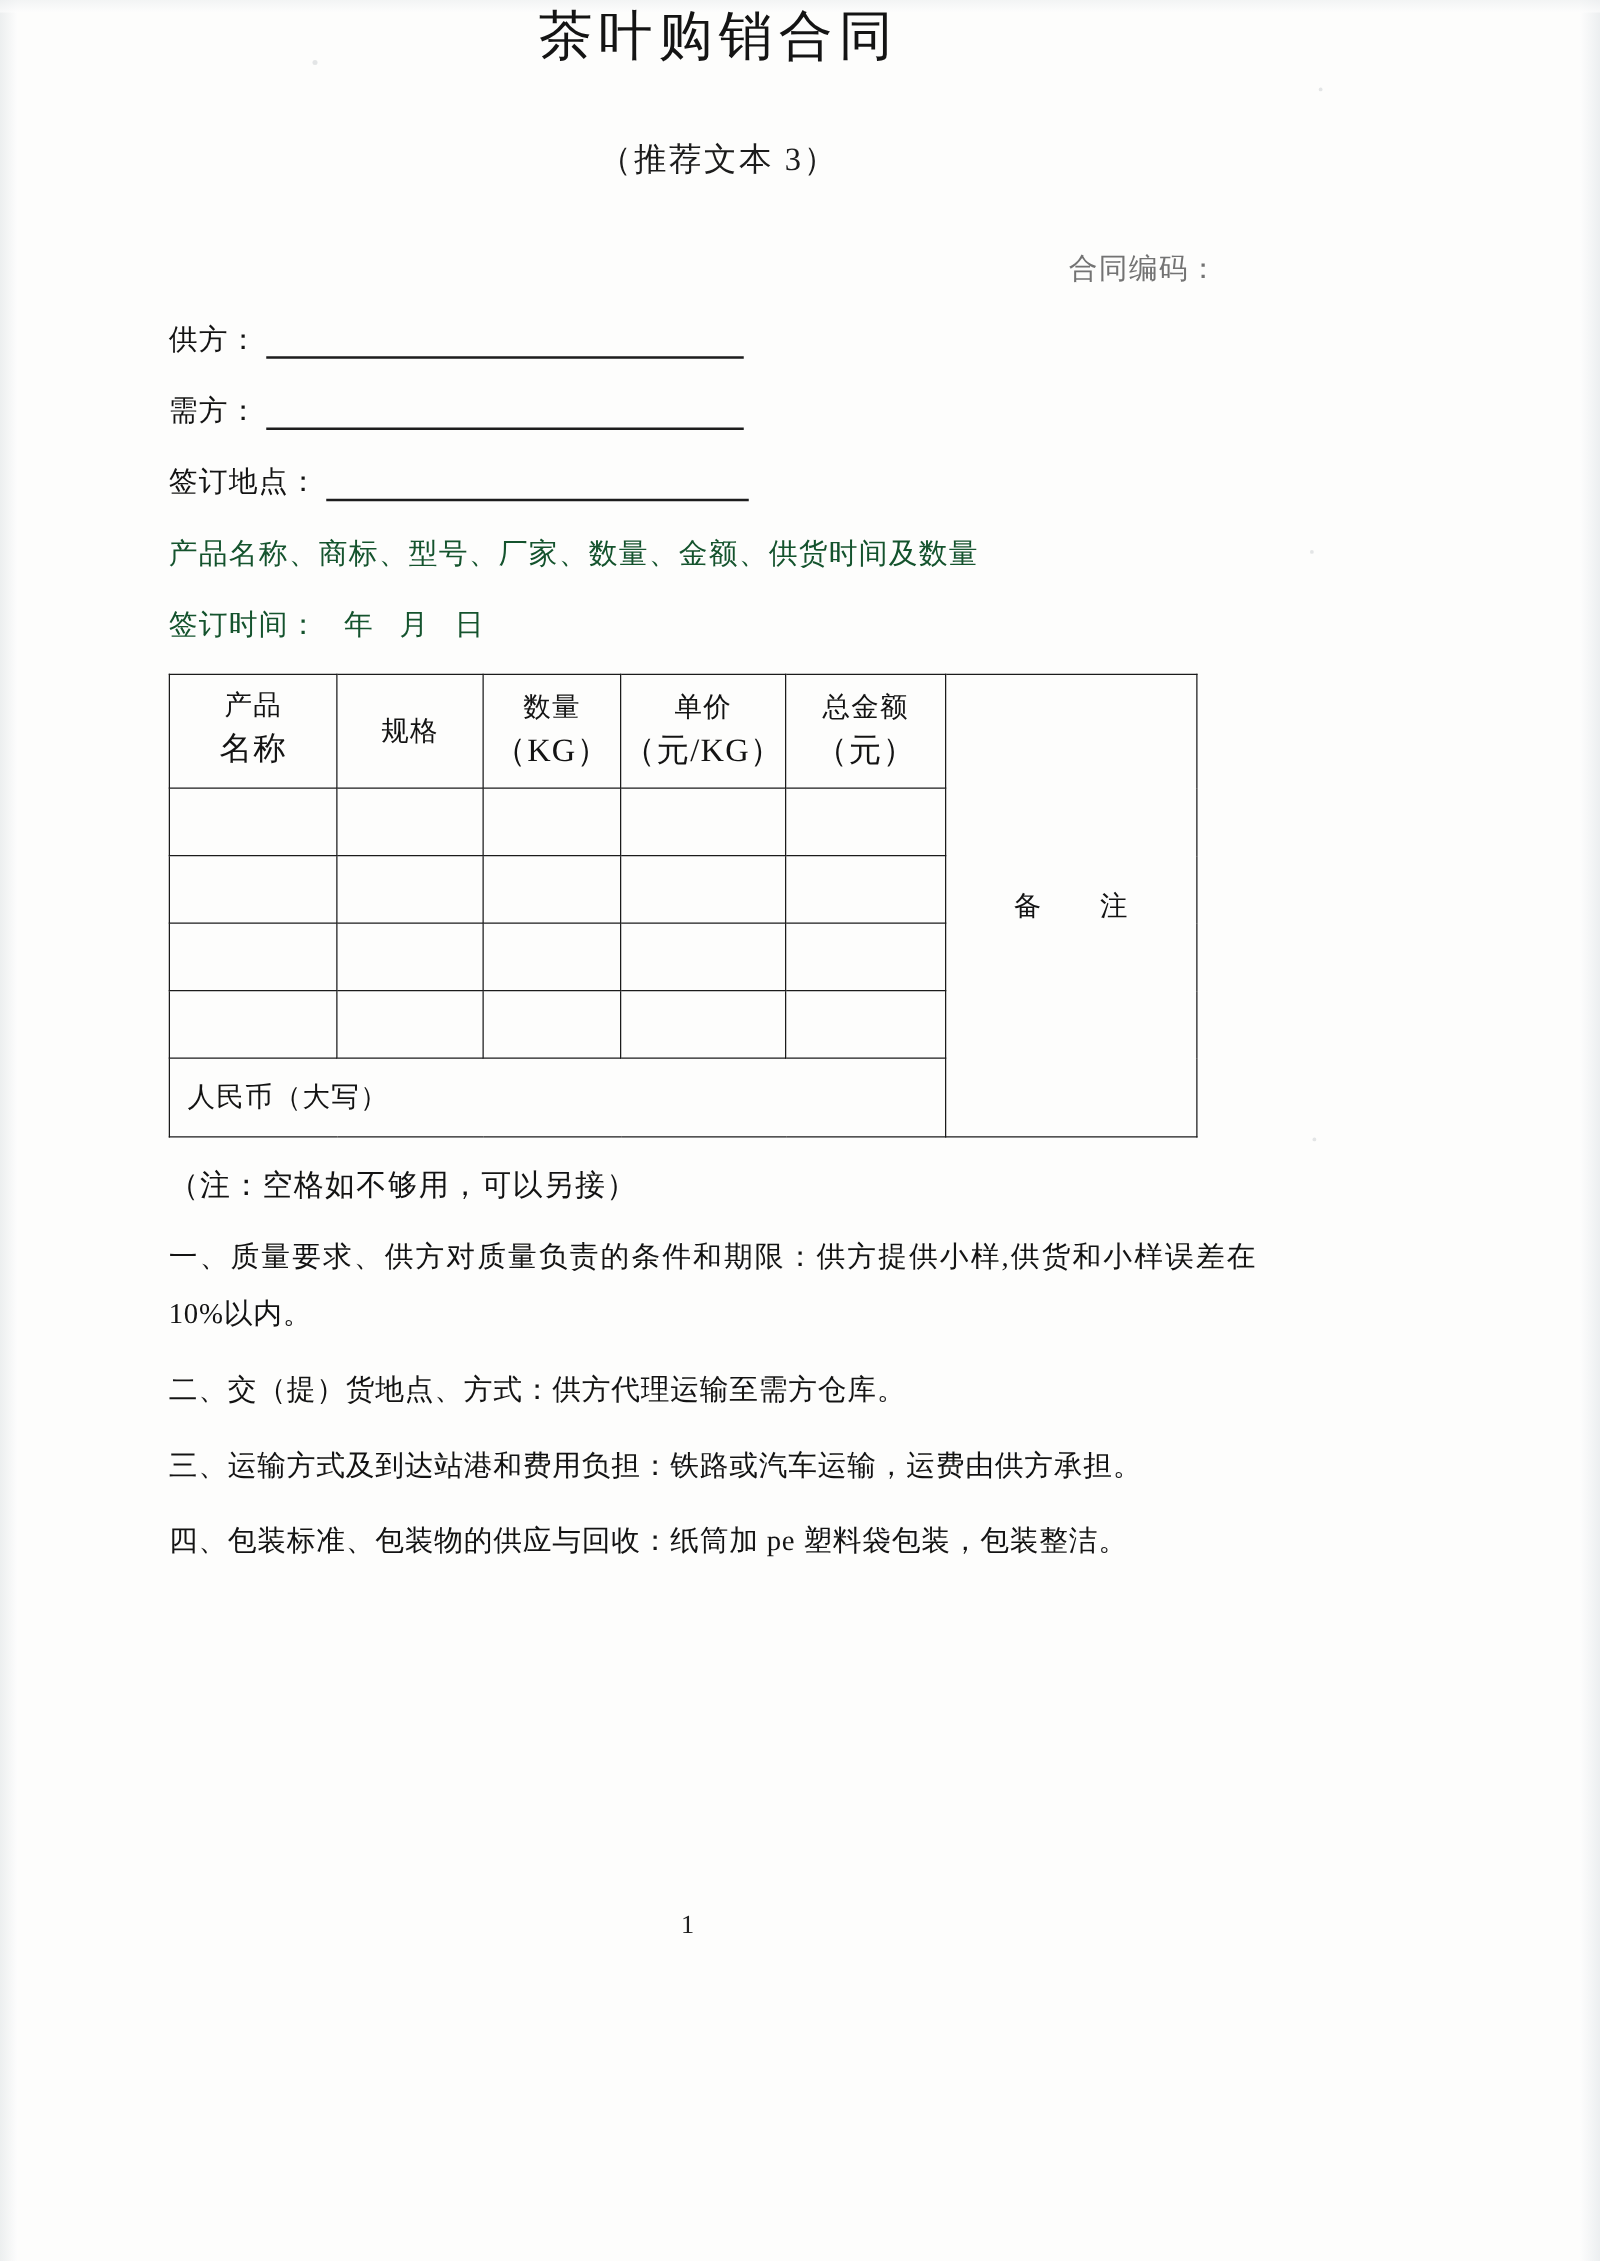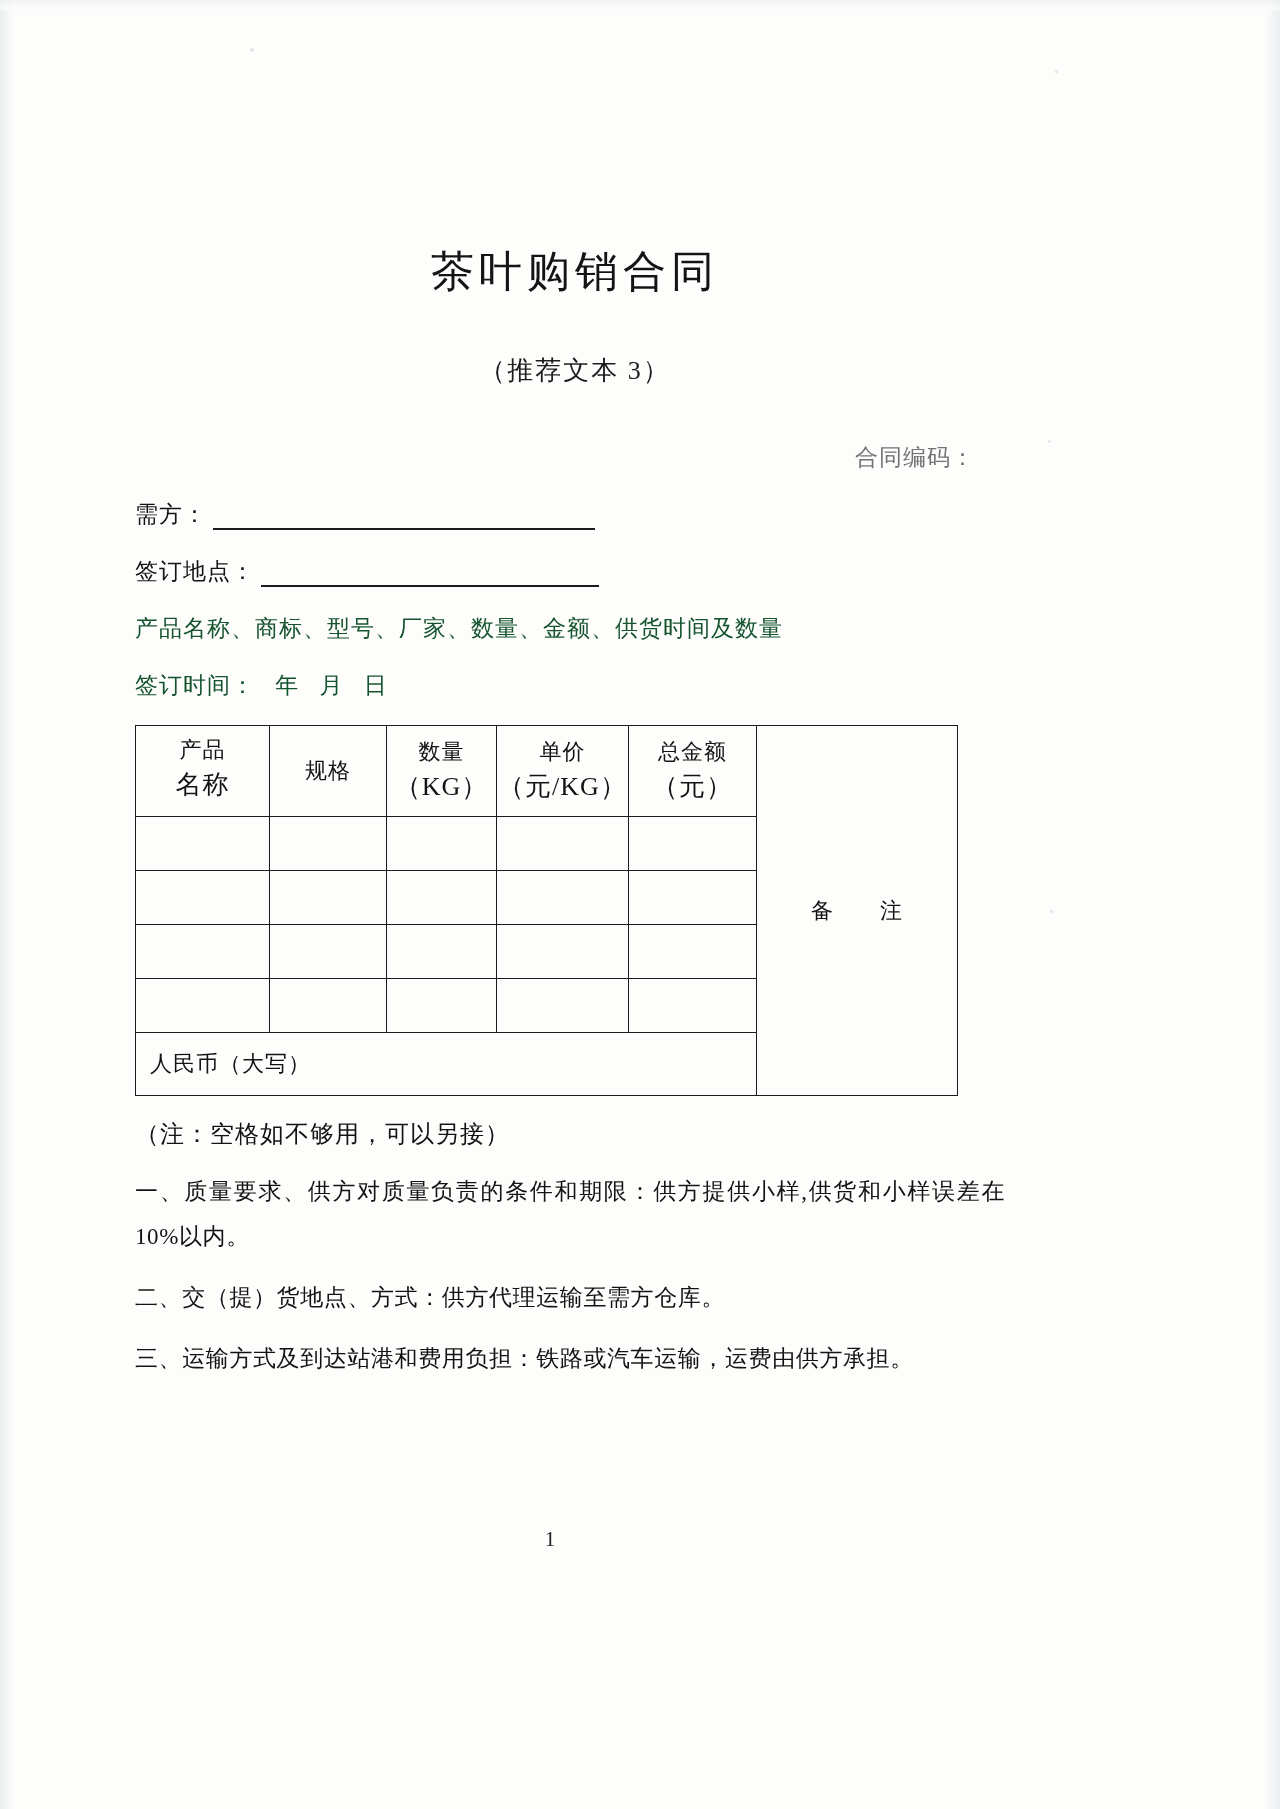--- a/index.html
+++ b/index.html
@@ -55,21 +55,20 @@
     left: 135px;
     top: 0;
     width: 880px;
   }
 
   .doc-title {
     text-align: center;
     font-size: 43px;
     letter-spacing: 5px;
     margin: 0;
-    padding-top: 243px;
     font-weight: normal;
     font-family: Liberation Serif, serif;
     color: #141414;
     width: 840px;
     margin-left: 20px;
   }
 
   .doc-subtitle {
     text-align: center;
     font-size: 26px;
@@ -216,20 +215,24 @@
   <div class="speckle" style="left:1050px; top:910px; width:3px; height:3px;"></div>
 
   <div class="doc-body">
 
     <h1 class="doc-title">茶叶购销合同</h1>
 
     <div class="doc-subtitle">（推荐文本 3）</div>
 
     <div class="contract-code">合同编码：</div>
 
+    <div class="field-row">
+      <span class="field-label">供方：</span>
+      <span class="field-rule rule-w-supplier"></span>
+    </div>
 
     <div class="field-row">
       <span class="field-label">需方：</span>
       <span class="field-rule rule-w-buyer"></span>
     </div>
 
     <div class="field-row">
       <span class="field-label">签订地点：</span>
       <span class="field-rule rule-w-place"></span>
     </div>
@@ -298,17 +301,18 @@
           <td class="total-cell" colspan="5">人民币（大写）</td>
         </tr>
       </tbody>
     </table>
 
     <div class="note-line">（注：空格如不够用，可以另接）</div>
 
     <div class="clause first">一、质量要求、供方对质量负责的条件和期限：供方提供小样,供货和小样误差在10%以内。</div>
     <div class="clause">二、交（提）货地点、方式：供方代理运输至需方仓库。</div>
     <div class="clause">三、运输方式及到达站港和费用负担：铁路或汽车运输，运费由供方承担。</div>
+    <div class="clause">四、包装标准、包装物的供应与回收：纸筒加 pe 塑料袋包装，包装整洁。</div>
 
   </div>
 
   <div class="page-number">1</div>
 </div>
 
 </body></html>

